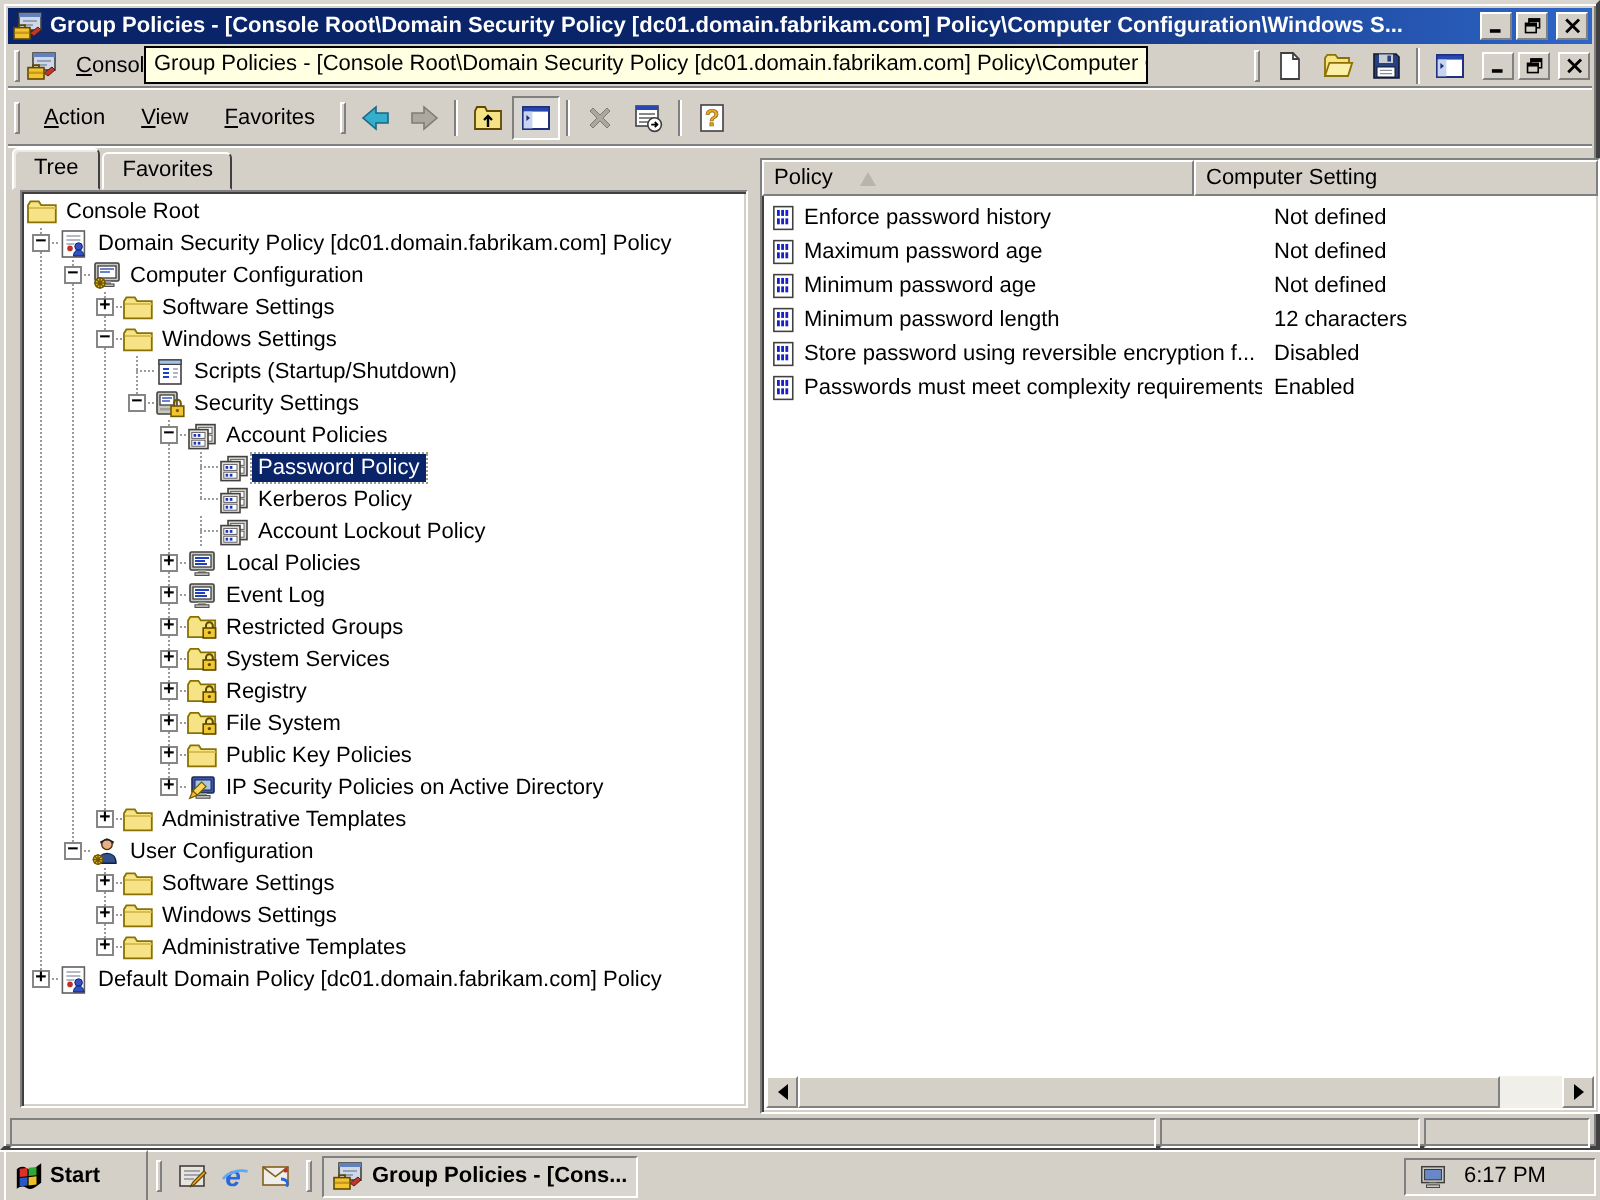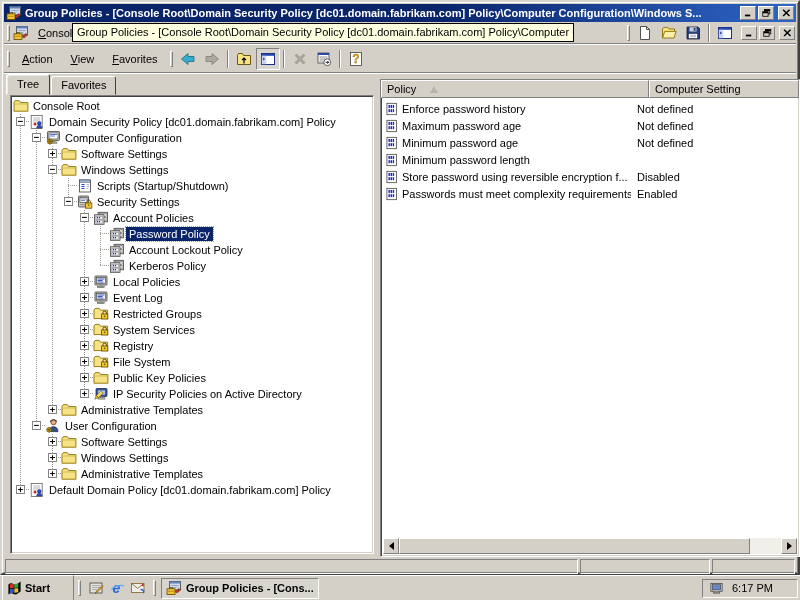--- a/index.html
+++ b/index.html
@@ -62,21 +62,21 @@
   .ticon svg { width:16px; height:16px; display:block; }
   .tlabel { padding:1px 3px; margin-left:1px; }
   .sel .tlabel { background:#0A246A; color:#fff; outline:1px dotted #9C9C94; }
 
   .splitter { position:absolute; left:372px; top:77px; width:6px; height:478px; background:#D4D0C8; }
 
   
   .list-pane { position:absolute; left:378px; top:77px; width:420px; height:478px; }
   .list-header { display:flex; height:18px; }
   .hcell { height:18px; display:flex; align-items:center; padding:0 5px; overflow:hidden; white-space:nowrap; }
-  .hcell.c1 { width:268px; }
+  .hcell.c1 { width:216px; }
   .hcell.c2 { flex:1; }
   .sorttri { width:0; height:0; border-left:4px solid transparent; border-right:4px solid transparent;
     border-bottom:7px solid #B8B4AC; margin-left:14px; }
   .list-rows { background:#fff; }
   .lrow { display:flex; height:17px; align-items:center; }
   .lc1 { width:248px; display:flex; align-items:center; padding-left:2px; overflow:hidden; white-space:nowrap; flex:0 0 248px; }
   .lc1 svg { width:14px; height:14px; margin-right:3px; flex:0 0 14px; }
   .lc2 { flex:1; padding-left:6px; white-space:nowrap; overflow:hidden; }
   .list-body { position:absolute; left:2px; right:2px; top:20px; bottom:18px; background:#fff; }
 
@@ -457,21 +457,21 @@
             </svg>
           </span>
           <span class="tlabel">Password Policy</span>
         </div>
         <div class="trow">
           <span class="tcell vfull"></span>
           <span class="tcell vfull"></span>
           <span class="tcell vfull"></span>
           <span class="tcell"></span>
           <span class="tcell vfull"></span>
-          <span class="tcell conn vbot"></span>
+          <span class="tcell conn"></span>
           <span class="tcell ticon">
             <svg viewBox="0 0 16 16">
               <g>
                 <rect x="5" y="2.3" width="9.5" height="9.5" fill="#DCD8D0" stroke="#404040" stroke-width="0.8"></rect>
                 <rect x="6.4" y="3.7" width="6.6" height="3" fill="#fff" stroke="#606060" stroke-width="0.5"></rect>
                 <rect x="6.4" y="7.6" width="6.6" height="3" fill="#fff" stroke="#606060" stroke-width="0.5"></rect>
                 <g fill="#2030C0">
                   <rect x="7.3" y="4.5" width="1.3" height="1.4"></rect>
                   <rect x="9.4" y="4.5" width="1.3" height="1.4"></rect>
                   <rect x="7.3" y="8.4" width="1.3" height="1.4"></rect>
@@ -484,29 +484,29 @@
                 <rect x="2.9" y="10.1" width="6.6" height="3" fill="#fff" stroke="#606060" stroke-width="0.5"></rect>
                 <g fill="#2030C0">
                   <rect x="3.8" y="7" width="1.3" height="1.4"></rect>
                   <rect x="5.9" y="7" width="1.3" height="1.4"></rect>
                   <rect x="3.8" y="10.9" width="1.3" height="1.4"></rect>
                   <rect x="5.9" y="10.9" width="1.3" height="1.4"></rect>
                 </g>
               </g>
             </svg>
           </span>
-          <span class="tlabel">Account Lockout Policy</span>
-        </div>
-        <div class="trow">
-          <span class="tcell vfull"></span>
-          <span class="tcell vfull"></span>
-          <span class="tcell vfull"></span>
-          <span class="tcell"></span>
-          <span class="tcell vfull"></span>
-          <span class="tcell conn"></span>
+          <span class="tlabel">Kerberos Policy</span>
+        </div>
+        <div class="trow">
+          <span class="tcell vfull"></span>
+          <span class="tcell vfull"></span>
+          <span class="tcell vfull"></span>
+          <span class="tcell"></span>
+          <span class="tcell vfull"></span>
+          <span class="tcell conn vbot"></span>
           <span class="tcell ticon">
             <svg viewBox="0 0 16 16">
               <g>
                 <rect x="5" y="2.3" width="9.5" height="9.5" fill="#DCD8D0" stroke="#404040" stroke-width="0.8"></rect>
                 <rect x="6.4" y="3.7" width="6.6" height="3" fill="#fff" stroke="#606060" stroke-width="0.5"></rect>
                 <rect x="6.4" y="7.6" width="6.6" height="3" fill="#fff" stroke="#606060" stroke-width="0.5"></rect>
                 <g fill="#2030C0">
                   <rect x="7.3" y="4.5" width="1.3" height="1.4"></rect>
                   <rect x="9.4" y="4.5" width="1.3" height="1.4"></rect>
                   <rect x="7.3" y="8.4" width="1.3" height="1.4"></rect>
@@ -519,21 +519,21 @@
                 <rect x="2.9" y="10.1" width="6.6" height="3" fill="#fff" stroke="#606060" stroke-width="0.5"></rect>
                 <g fill="#2030C0">
                   <rect x="3.8" y="7" width="1.3" height="1.4"></rect>
                   <rect x="5.9" y="7" width="1.3" height="1.4"></rect>
                   <rect x="3.8" y="10.9" width="1.3" height="1.4"></rect>
                   <rect x="5.9" y="10.9" width="1.3" height="1.4"></rect>
                 </g>
               </g>
             </svg>
           </span>
-          <span class="tlabel">Kerberos Policy</span>
+          <span class="tlabel">Account Lockout Policy</span>
         </div>
         <div class="trow">
           <span class="tcell vfull"></span>
           <span class="tcell vfull"></span>
           <span class="tcell vfull"></span>
           <span class="tcell"></span>
           <span class="tcell conn vbot">
             <span class="expbox">+</span>
           </span>
           <span class="tcell ticon">
@@ -846,20 +846,21 @@
                       <rect x="6.4" y="3.4" width="1.6" height="3.4"></rect>
                       <rect x="8.8" y="3.4" width="1.6" height="3.4"></rect>
                       <rect x="4" y="8.2" width="1.6" height="3.4"></rect>
                       <rect x="6.4" y="8.2" width="1.6" height="3.4"></rect>
                       <rect x="8.8" y="8.2" width="1.6" height="3.4"></rect>
                     </g>
                   </svg>
                 </span>
                 <span>Minimum password length</span>
               </span>
+              <span class="lc2">12 characters</span>
             </div>
             <div class="lrow">
               <span class="lc1">
                 <span style="display: flex;">
                   <svg viewBox="0 0 16 16">
                     <rect x="2.2" y="1.5" width="10.8" height="13" fill="#fff" stroke="#404040" stroke-width="0.9"></rect>
                     <g fill="#1820C8">
                       <rect x="4" y="3.4" width="1.6" height="3.4"></rect>
                       <rect x="6.4" y="3.4" width="1.6" height="3.4"></rect>
                       <rect x="8.8" y="3.4" width="1.6" height="3.4"></rect>

